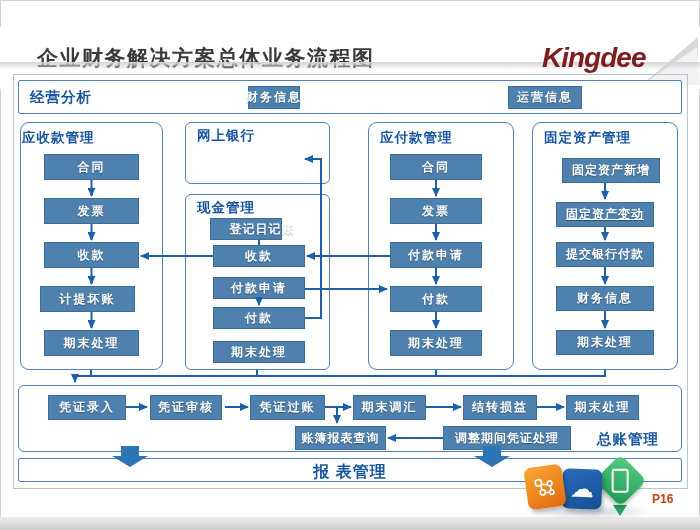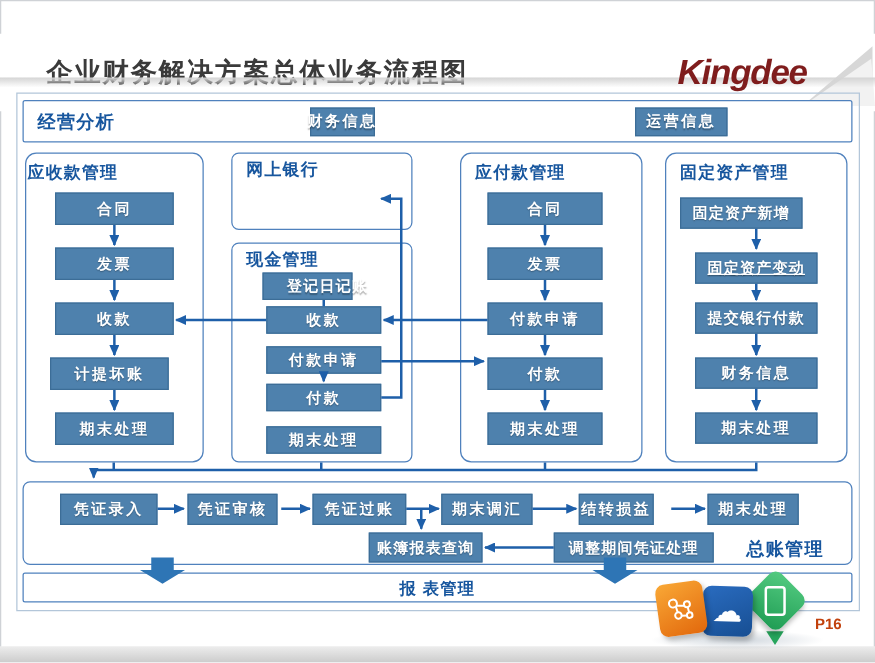--- a/index.html
+++ b/index.html
@@ -83,39 +83,39 @@
   <div class="abs cont" style="left:368px;top:122px;width:146px;height:248px;"></div>
   <div class="ctitle" style="left:380px;top:129px;">应付款管理</div>
   <div class="fbox" style="left:390px;top:154px;width:92px;height:26px;">合同</div>
   <div class="fbox" style="left:390px;top:198px;width:92px;height:26px;">发票</div>
   <div class="fbox" style="left:390px;top:242px;width:92px;height:26px;">付款申请</div>
   <div class="fbox" style="left:390px;top:286px;width:92px;height:26px;">付款</div>
   <div class="fbox" style="left:390px;top:330px;width:92px;height:26px;">期末处理</div>
 
   <div class="abs cont" style="left:532px;top:122px;width:146px;height:248px;"></div>
   <div class="ctitle" style="left:544px;top:129px;">固定资产管理</div>
-  <div class="fbox" style="left:544px;top:158px;width:98px;height:25px;letter-spacing:1px;">固定资产新增</div>
+  <div class="fbox" style="left:562px;top:158px;width:98px;height:25px;letter-spacing:1px;">固定资产新增</div>
   <div class="fbox" style="left:556px;top:202px;width:98px;height:25px;letter-spacing:1px;text-decoration:underline;">固定资产变动</div>
   <div class="fbox" style="left:556px;top:242px;width:98px;height:25px;letter-spacing:1px;">提交银行付款</div>
   <div class="fbox" style="left:556px;top:286px;width:98px;height:25px;">财务信息</div>
   <div class="fbox" style="left:556px;top:330px;width:98px;height:25px;">期末处理</div>
 
   <div class="abs cont" style="left:18px;top:385px;width:664px;height:67px;border-radius:6px;"></div>
   <div class="fbox" style="left:48px;top:395px;width:78px;height:25px;">凭证录入</div>
   <div class="fbox" style="left:150px;top:395px;width:72px;height:25px;">凭证审核</div>
   <div class="fbox" style="left:353px;top:395px;width:73px;height:25px;">期末调汇</div>
   <div class="fbox" style="left:250px;top:395px;width:75px;height:25px;">凭证过账</div>
-  <div class="fbox" style="left:463px;top:395px;width:60px;height:25px;">结转损益</div>
+  <div class="fbox" style="left:463px;top:395px;width:74px;height:25px;">结转损益</div>
   <div class="fbox" style="left:566px;top:395px;width:73px;height:25px;">期末处理</div>
   <div class="fbox" style="left:295px;top:426px;width:91px;height:24px;letter-spacing:1px;">账簿报表查询</div>
   <div class="fbox" style="left:443px;top:426px;width:128px;height:24px;letter-spacing:1px;">调整期间凭证处理</div>
   <div class="ctitle" style="left:597px;top:430px;font-size:14.5px;">总账管理</div>
 
   <div class="abs bar" style="left:18px;top:458px;width:664px;height:24px;"></div>
-  <div class="ctitle" style="left:18px;top:462px;width:664px;text-align:center;font-size:13px;">报 表管理</div>
+  <div class="ctitle" style="left:18px;top:462px;width:664px;text-align:center;font-size:16px;">报 表管理</div>
 
   <svg class="overlay" width="700" height="530" viewBox="0 0 700 530">
     <defs>
       <marker id="ah" markerUnits="userSpaceOnUse" markerWidth="9" markerHeight="8" refX="8" refY="4" orient="auto">
         <path d="M0,0 L9,4 L0,8 Z" fill="#1E5FA9"></path>
       </marker>
     </defs>
     <g stroke="#1E5FA9" stroke-width="2" fill="none">
 
       <path d="M91.5,180 V196" marker-end="url(#ah)"></path>

